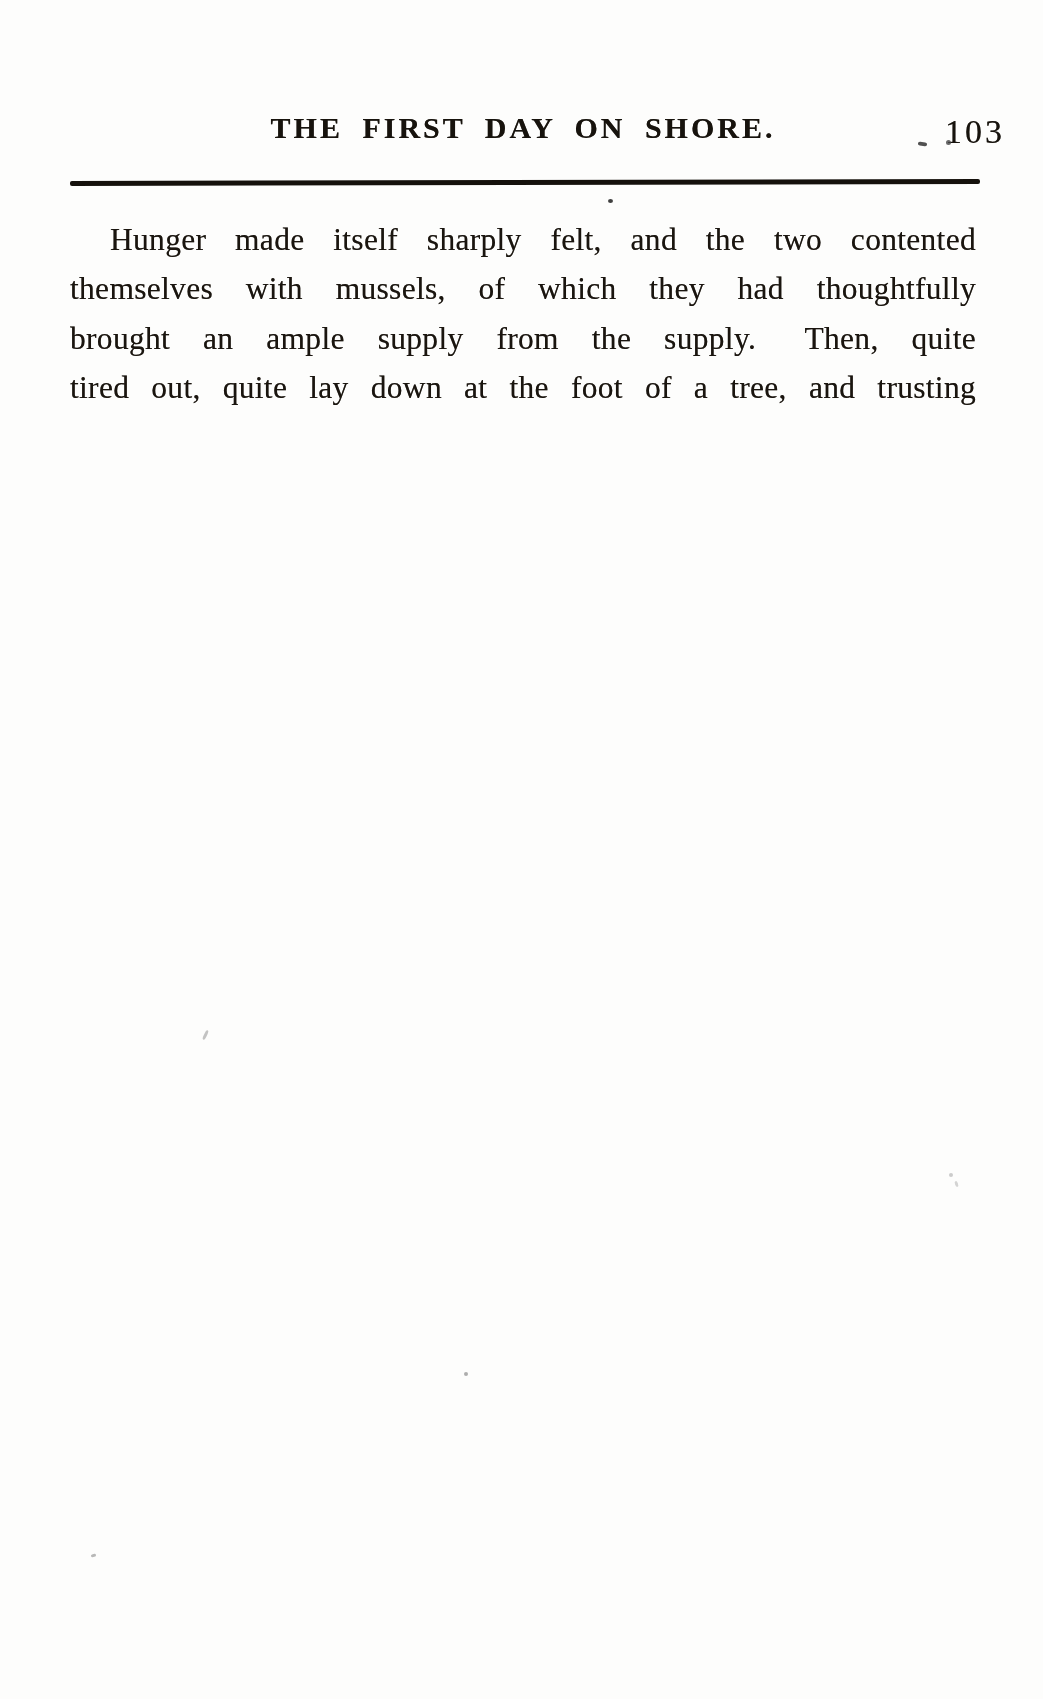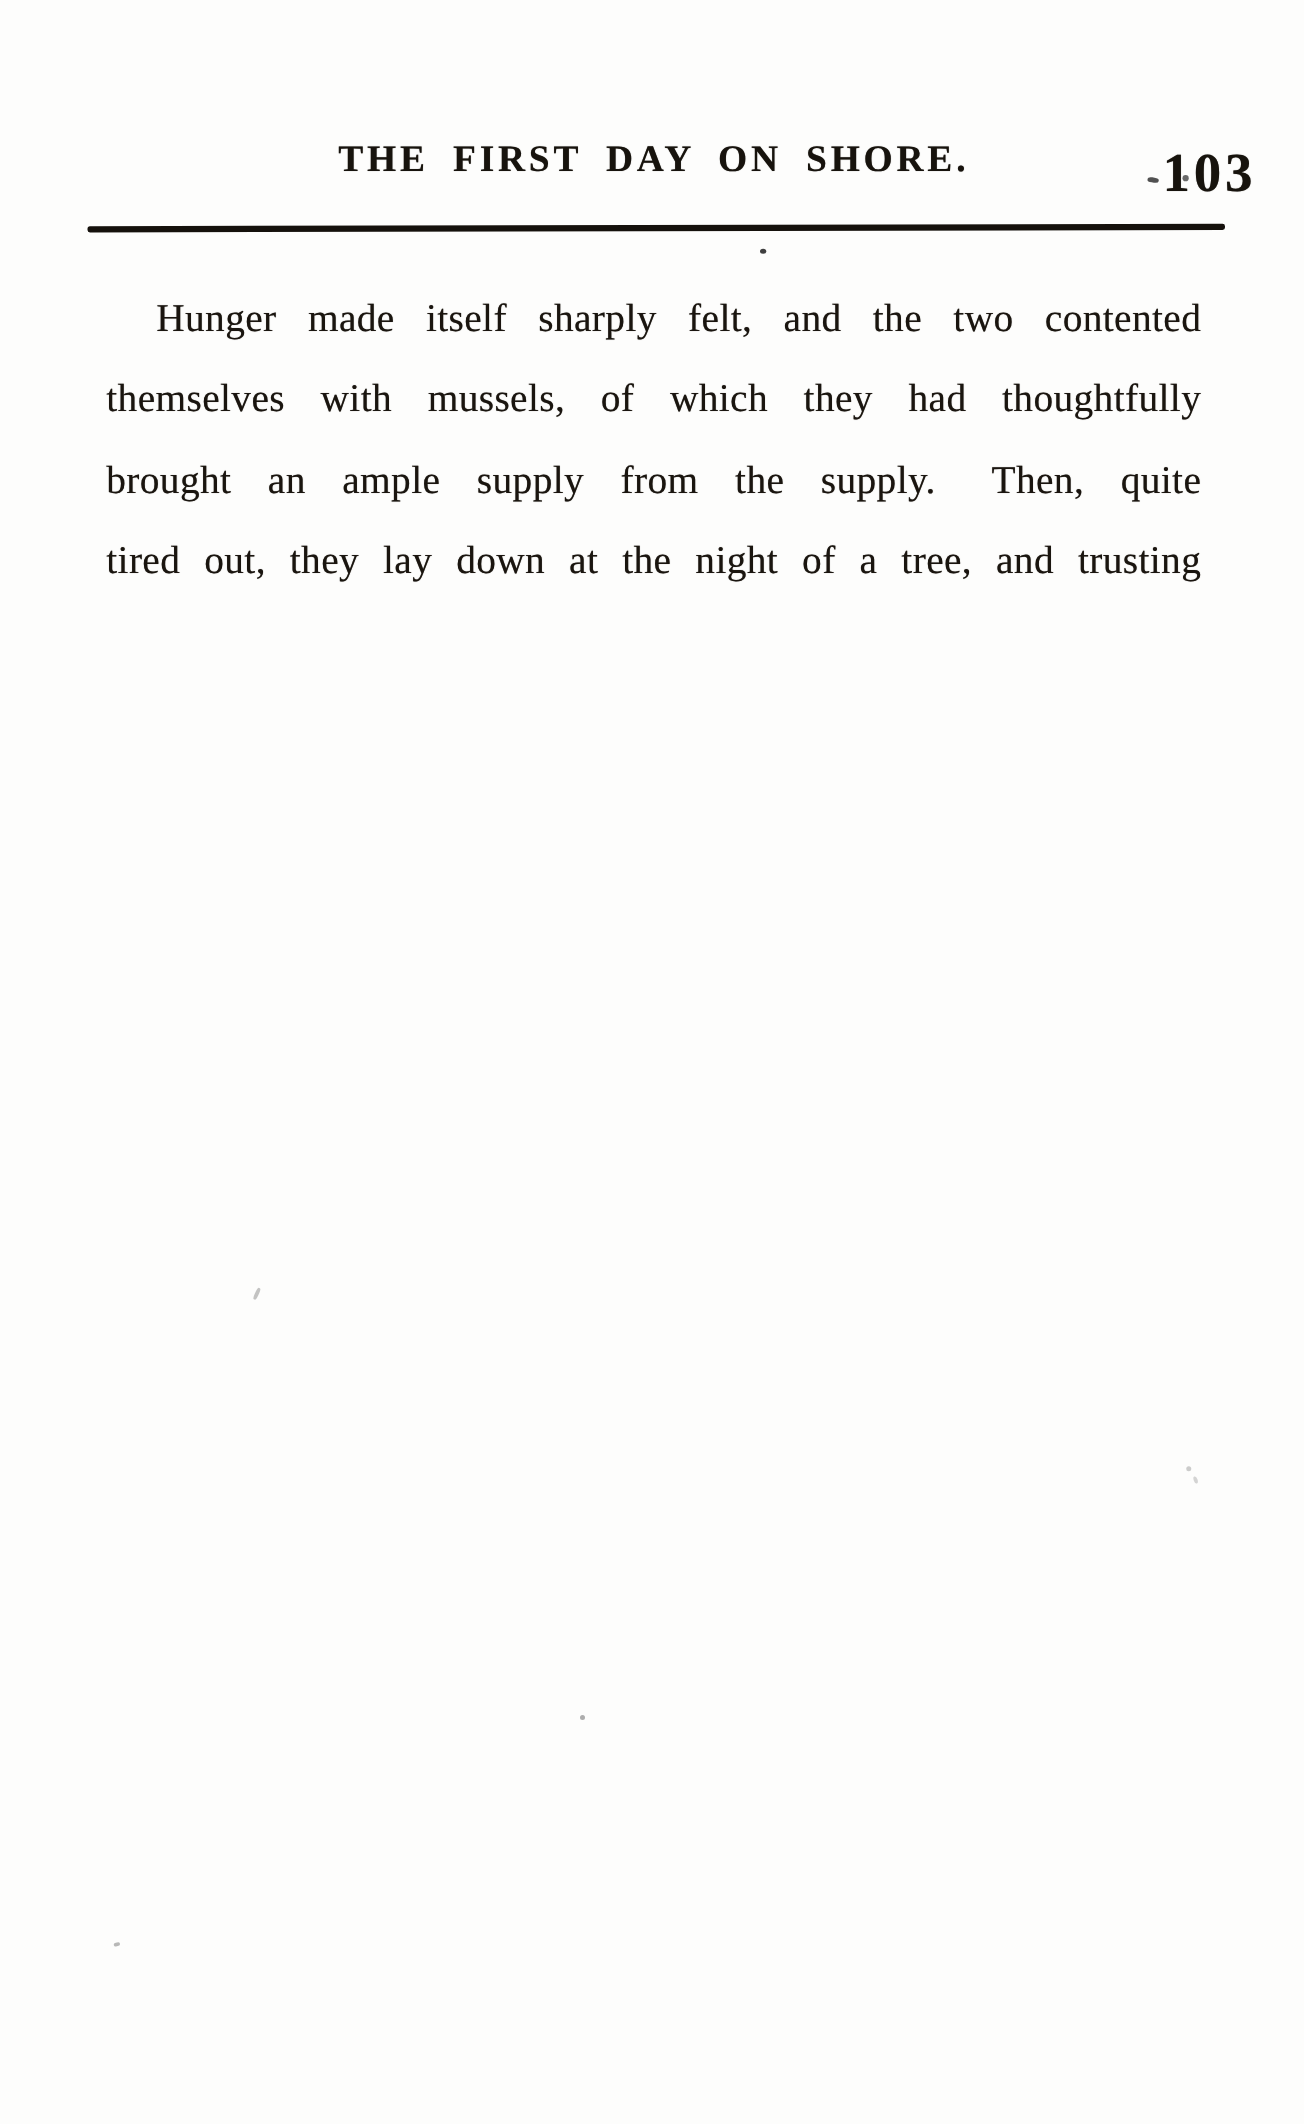--- a/index.html
+++ b/index.html
@@ -29,22 +29,22 @@
     letter-spacing: 3px;
     word-spacing: 9px;
     color: #17130d;
     text-shadow: 0 0 0.6px rgba(23,19,13,0.65);
     white-space: nowrap;
   }
   .page-number {
     position: absolute;
     top: 113px;
     right: 65px;
-    font-size: 44px;
-    font-weight: 700;
+    font-size: 34px;
+    font-weight: 400;
     letter-spacing: 3px;
     color: #17130d;
     text-shadow: 0 0 0.6px rgba(23,19,13,0.65);
   }
   .header-rule {
     position: absolute;
     left: 70px;
     top: 180px;
     width: 910px;
     height: 5px;
@@ -57,21 +57,21 @@
     left: 70px;
     top: 215px;
     width: 906px;
     font-size: 31.5px;
     line-height: 49.3px;
     letter-spacing: 0.3px;
     color: #1a150f;
     text-shadow: 0 0 0.6px rgba(26,21,15,0.6);
   }
   .line {
-    margin: 15px;
+    margin: 0;
     text-align: justify;
     text-align-last: justify;
     -moz-text-align-last: justify;
   }
   .line.first {
     text-indent: 40px;
   }
   .line.last {
     text-align: left;
     text-align-last: left;
@@ -90,21 +90,21 @@
   <div class="running-title">THE FIRST DAY ON SHORE.</div>
 
   <div class="page-number">103</div>
 
   <div class="header-rule"></div>
 
   <div class="body-text">
     <p class="line first">Hunger made itself sharply felt, and the two contented</p>
     <p class="line">themselves with mussels, of which they had thoughtfully</p>
     <p class="line">brought an ample supply from the supply.  Then, quite</p>
-    <p class="line">tired out, they lay down at the night of a tree, and trusting</p>
+    <p class="line">tired out, quite lay down at the foot of a tree, and trusting</p>
   </div>
 
   <div class="speck" style="left:608px;top:199px;width:5px;height:4px;background:#2a2a2a;opacity:.9;"></div>
   <div class="speck" style="left:918px;top:142px;width:9px;height:4px;background:#333;opacity:.85;transform:rotate(8deg);border-radius:40%;"></div>
   <div class="speck" style="left:946px;top:140px;width:5px;height:5px;background:#444;opacity:.8;"></div>
   <div class="speck" style="left:204px;top:1030px;width:3px;height:10px;background:#aaaaaa;opacity:.7;transform:rotate(25deg);border-radius:40%;"></div>
   <div class="speck" style="left:949px;top:1173px;width:4px;height:4px;background:#bbbbbb;opacity:.75;"></div>
   <div class="speck" style="left:955px;top:1181px;width:3px;height:6px;background:#c2c2c2;opacity:.7;transform:rotate(-20deg);"></div>
   <div class="speck" style="left:464px;top:1372px;width:4px;height:4px;background:#999;opacity:.8;"></div>
   <div class="speck" style="left:91px;top:1554px;width:5px;height:3px;background:#a0a0a0;opacity:.75;transform:rotate(-15deg);border-radius:40%;"></div>

